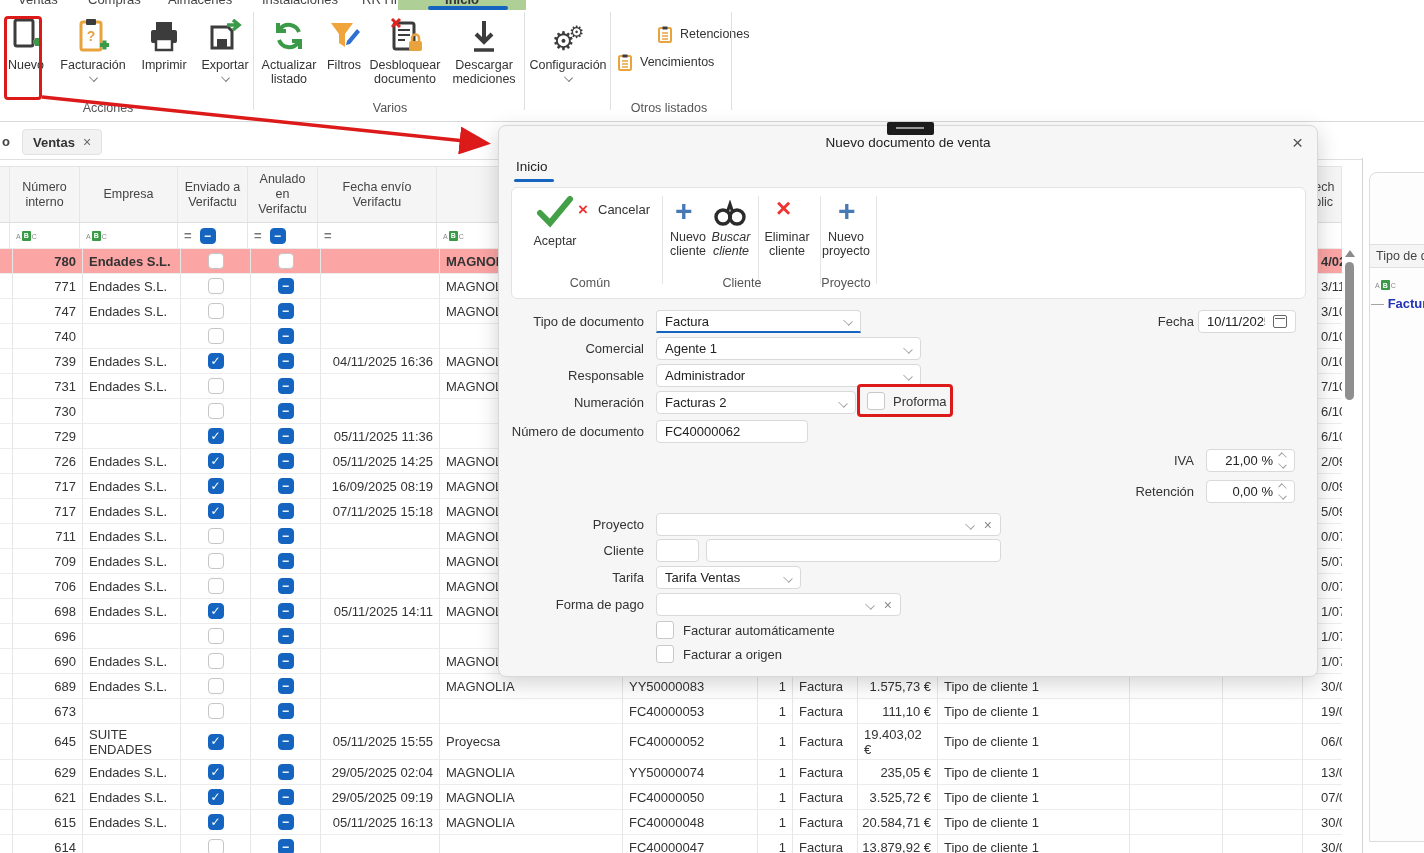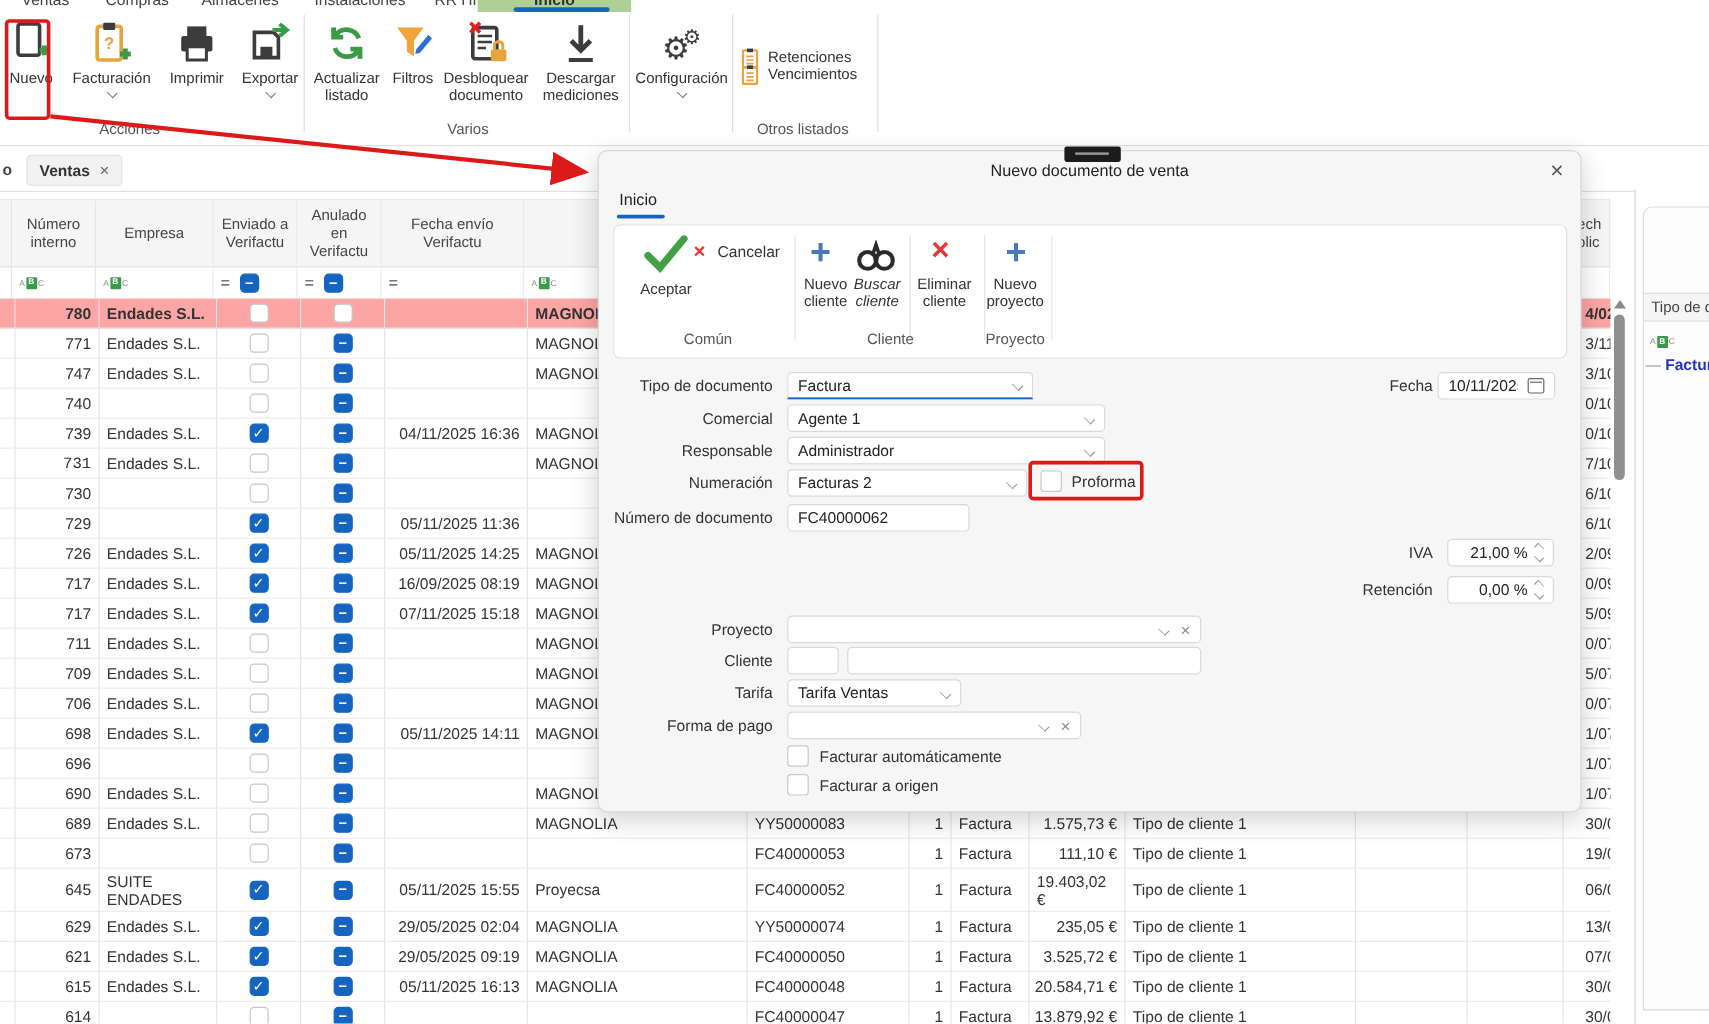--- a/index.html
+++ b/index.html
@@ -207,21 +207,21 @@
 
   <div class="rbtn" style="left:528px; width:80px;">
     <div class="ric">
       <span style="font-family:'DejaVu Sans',sans-serif; font-size:26px; color:#3c3c3c; line-height:26px;">⚙<span style="font-size:17px; vertical-align:12px; margin-left:-6px;">⚙</span></span>
     </div>
     <div class="rlb">Configuración</div>
     <span class="chev"></span>
   </div>
   <div class="rgsep" style="left:610px"></div>
 
-  <div class="rlist-item" style="top:36px;">
+  <div class="rlist-item" style="top:22px;margin-left:40px;">
     <svg width="14" height="17" viewBox="0 0 14 17">
         <rect x="1" y="2" width="12" height="14" rx="1.5" fill="none" stroke="#e8a33d" stroke-width="2"></rect>
         <rect x="4.5" y="0.5" width="5" height="3" fill="#3c3c3c"></rect>
         <path d="M4 7h6M4 10h6M4 13h6" stroke="#e8a33d" stroke-width="1.4"></path>
       </svg>
     <span>Retenciones</span>
   </div>
   <div class="rlist-item" style="top:50px;">
     <svg width="14" height="17" viewBox="0 0 14 17">
         <rect x="1" y="2" width="12" height="14" rx="1.5" fill="none" stroke="#e8a33d" stroke-width="2"></rect>
@@ -399,21 +399,21 @@
       <div class="td ar" style="width: 35px;"></div>
       <div class="td" style="width: 65px;"></div>
       <div class="td ar" style="width: 80px;"></div>
       <div class="td" style="width: 192px;"></div>
       <div class="td" style="width: 93px;"></div>
       <div class="td" style="width: 80px;"></div>
       <div class="td" style="width: 42px; padding-left: 18px;">0/10/</div>
     </div>
     <div class="tr">
       <div class="td" style="width: 10px;"></div>
-      <div class="td ar" style="width: 70px; font-family: Liberation Mono, monospace;">731</div>
+      <div class="td ar" style="width: 70px;">731</div>
       <div class="td" style="width: 98px;">Endades S.L.</div>
       <div class="td ac" style="width: 70px;">
         <span class="cb"></span>
       </div>
       <div class="td ac" style="width: 70px;">
         <span class="cb mi">−</span>
       </div>
       <div class="td ar" style="width: 119px;"></div>
       <div class="td" style="width: 183px;">MAGNOLIA</div>
       <div class="td" style="width: 135px;"></div>

